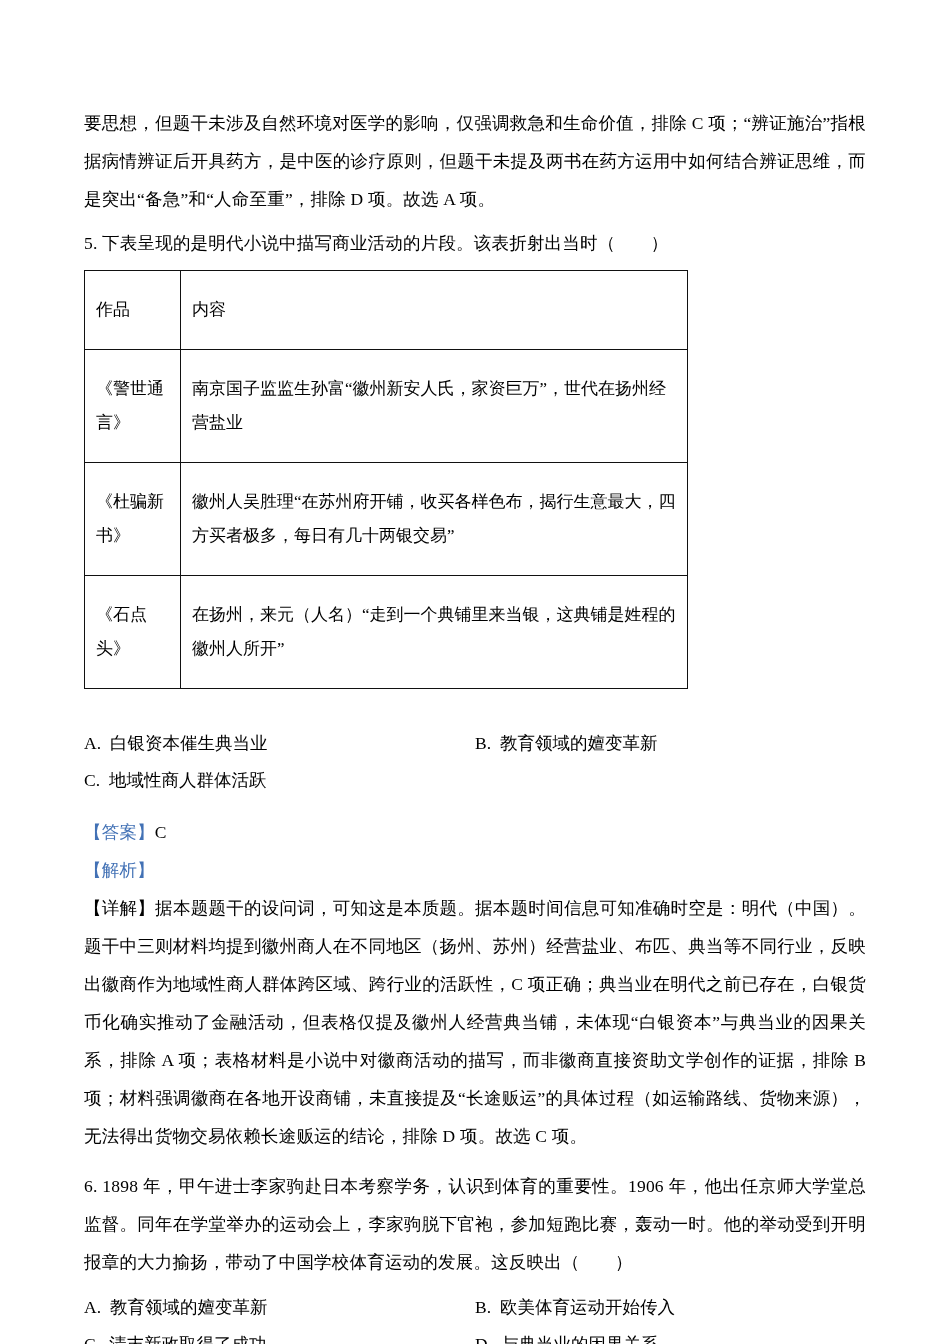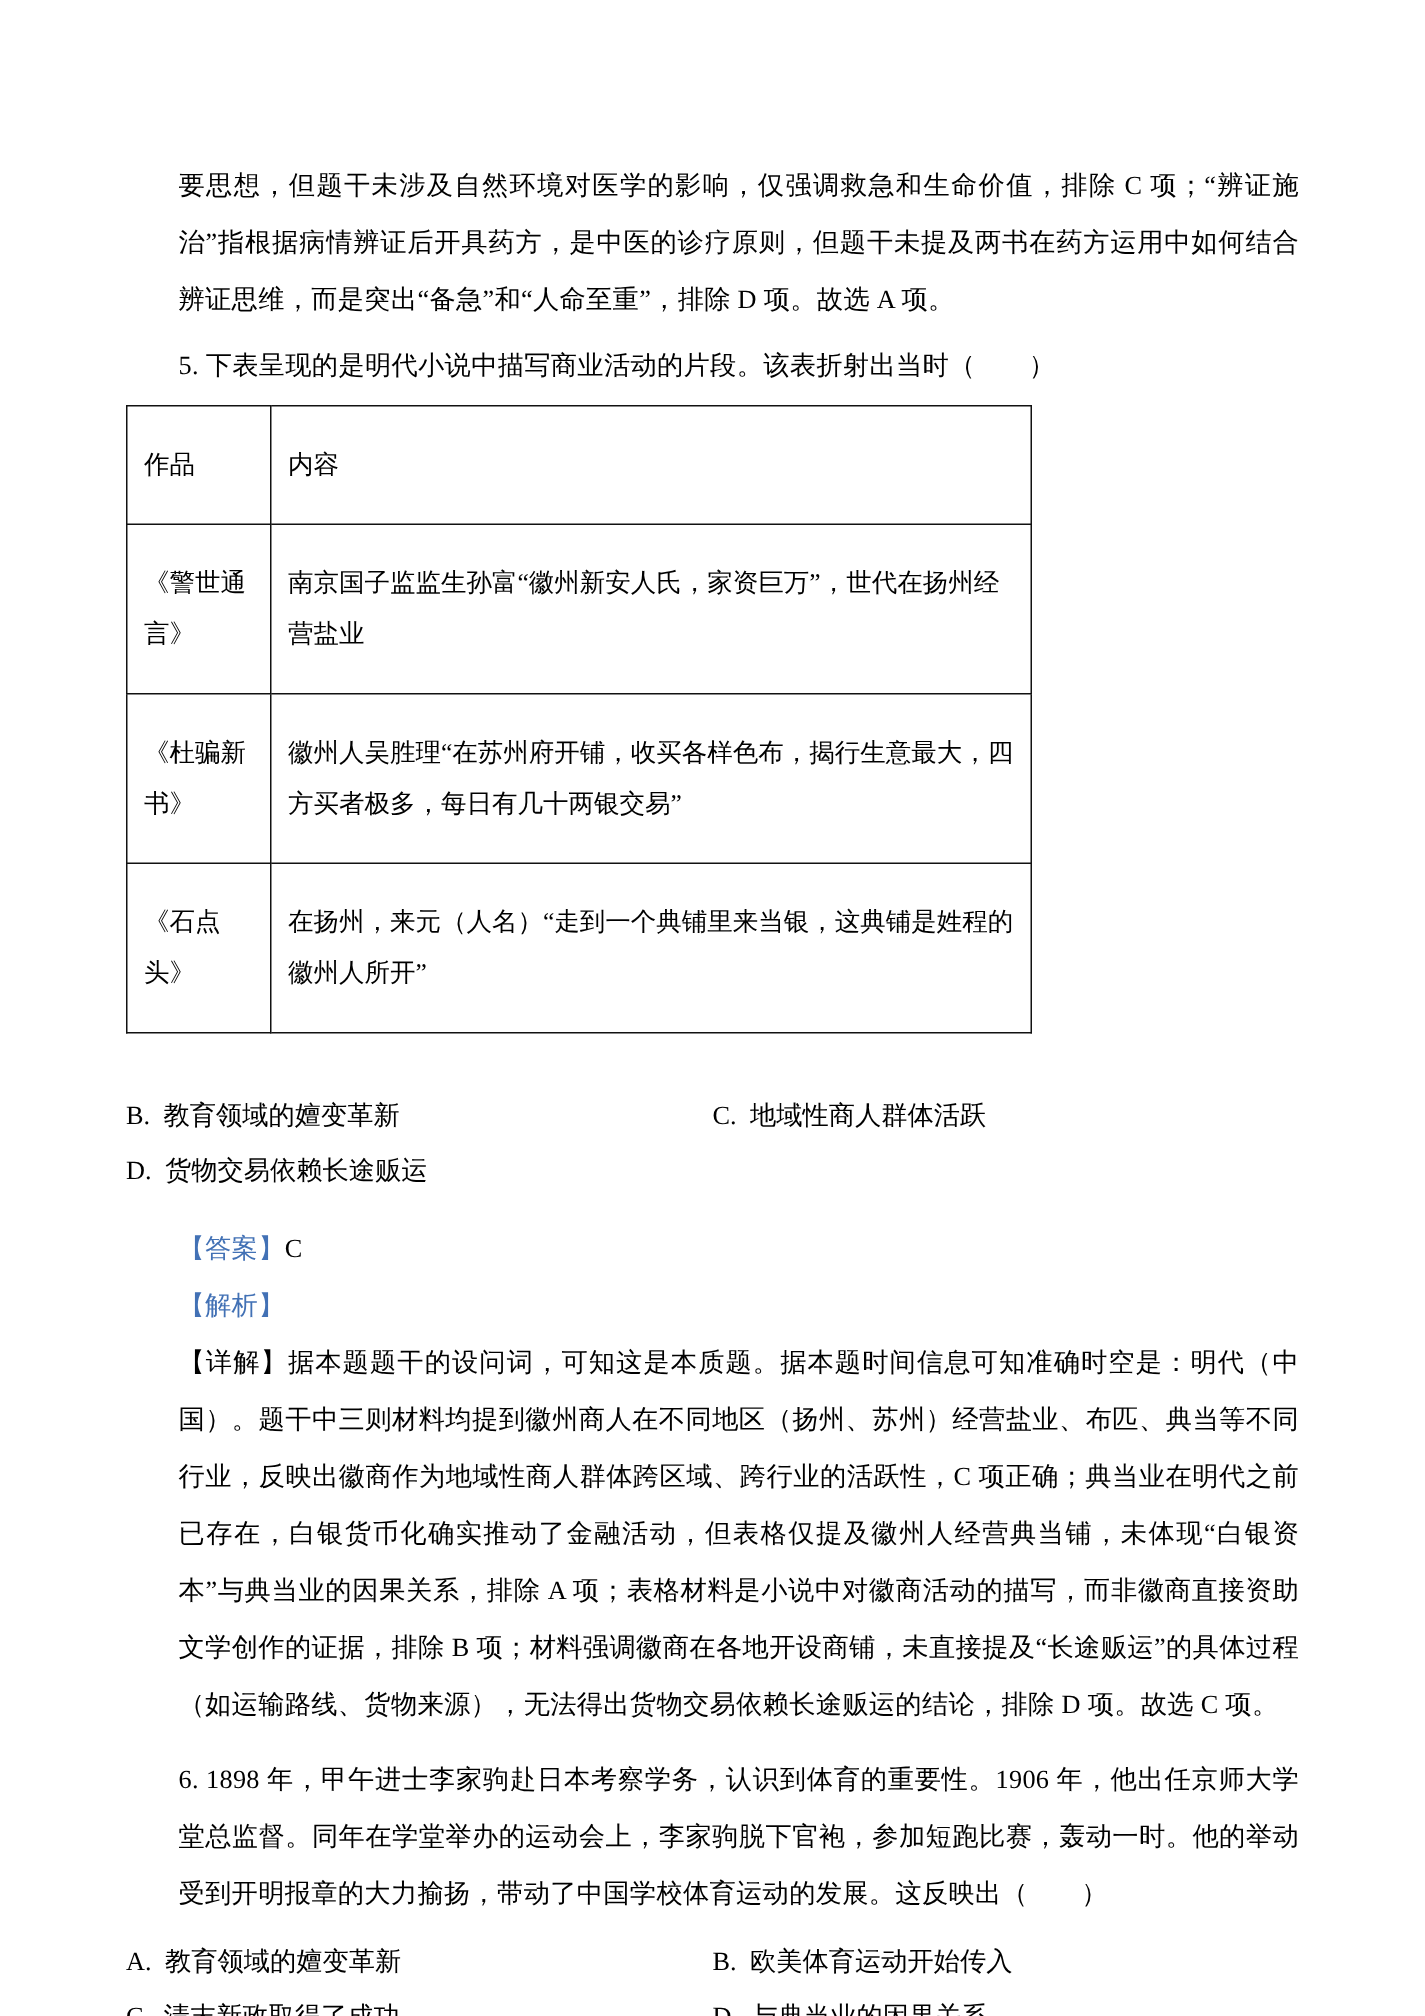--- a/index.html
+++ b/index.html
@@ -13,21 +13,20 @@
     font-family: "Liberation Serif", "DejaVu Serif", serif;
   }
   .page {
     padding: 104px 84px 0 84px;
   }
   .para {
     font-size: 17.5px;
     line-height: 38px;
     text-align: justify;
     letter-spacing: 0.2px;
-    margin-left: 35px;
   }
   .stem { margin-top: 6px; }
   .stem.q6 { margin-top: 12px; }
 
   .qtable {
     margin-top: 8px;
     width: 604px;
     border-collapse: collapse;
     table-layout: fixed;
   }
@@ -87,27 +86,27 @@
       </tr>
       <tr>
         <td class="col-work">《石点头》</td>
         <td>在扬州，来元（人名）“走到一个典铺里来当银，这典铺是姓程的徽州人所开”</td>
       </tr>
     </tbody>
   </table>
 
   <div class="options">
     <div class="option">
+      <span class="opt-label">A.</span><span class="opt-text">白银资本催生典当业</span>
+    </div>
+    <div class="option">
       <span class="opt-label">B.</span><span class="opt-text">教育领域的嬗变革新</span>
     </div>
     <div class="option">
       <span class="opt-label">C.</span><span class="opt-text">地域性商人群体活跃</span>
-    </div>
-    <div class="option">
-      <span class="opt-label">D.</span><span class="opt-text">货物交易依赖长途贩运</span>
     </div>
   </div>
 
   <p class="para answer-line">
     <span class="blue">【答案】</span><span>C</span>
   </p>
 
   <p class="para">
     <span class="blue">【解析】</span>
   </p>

